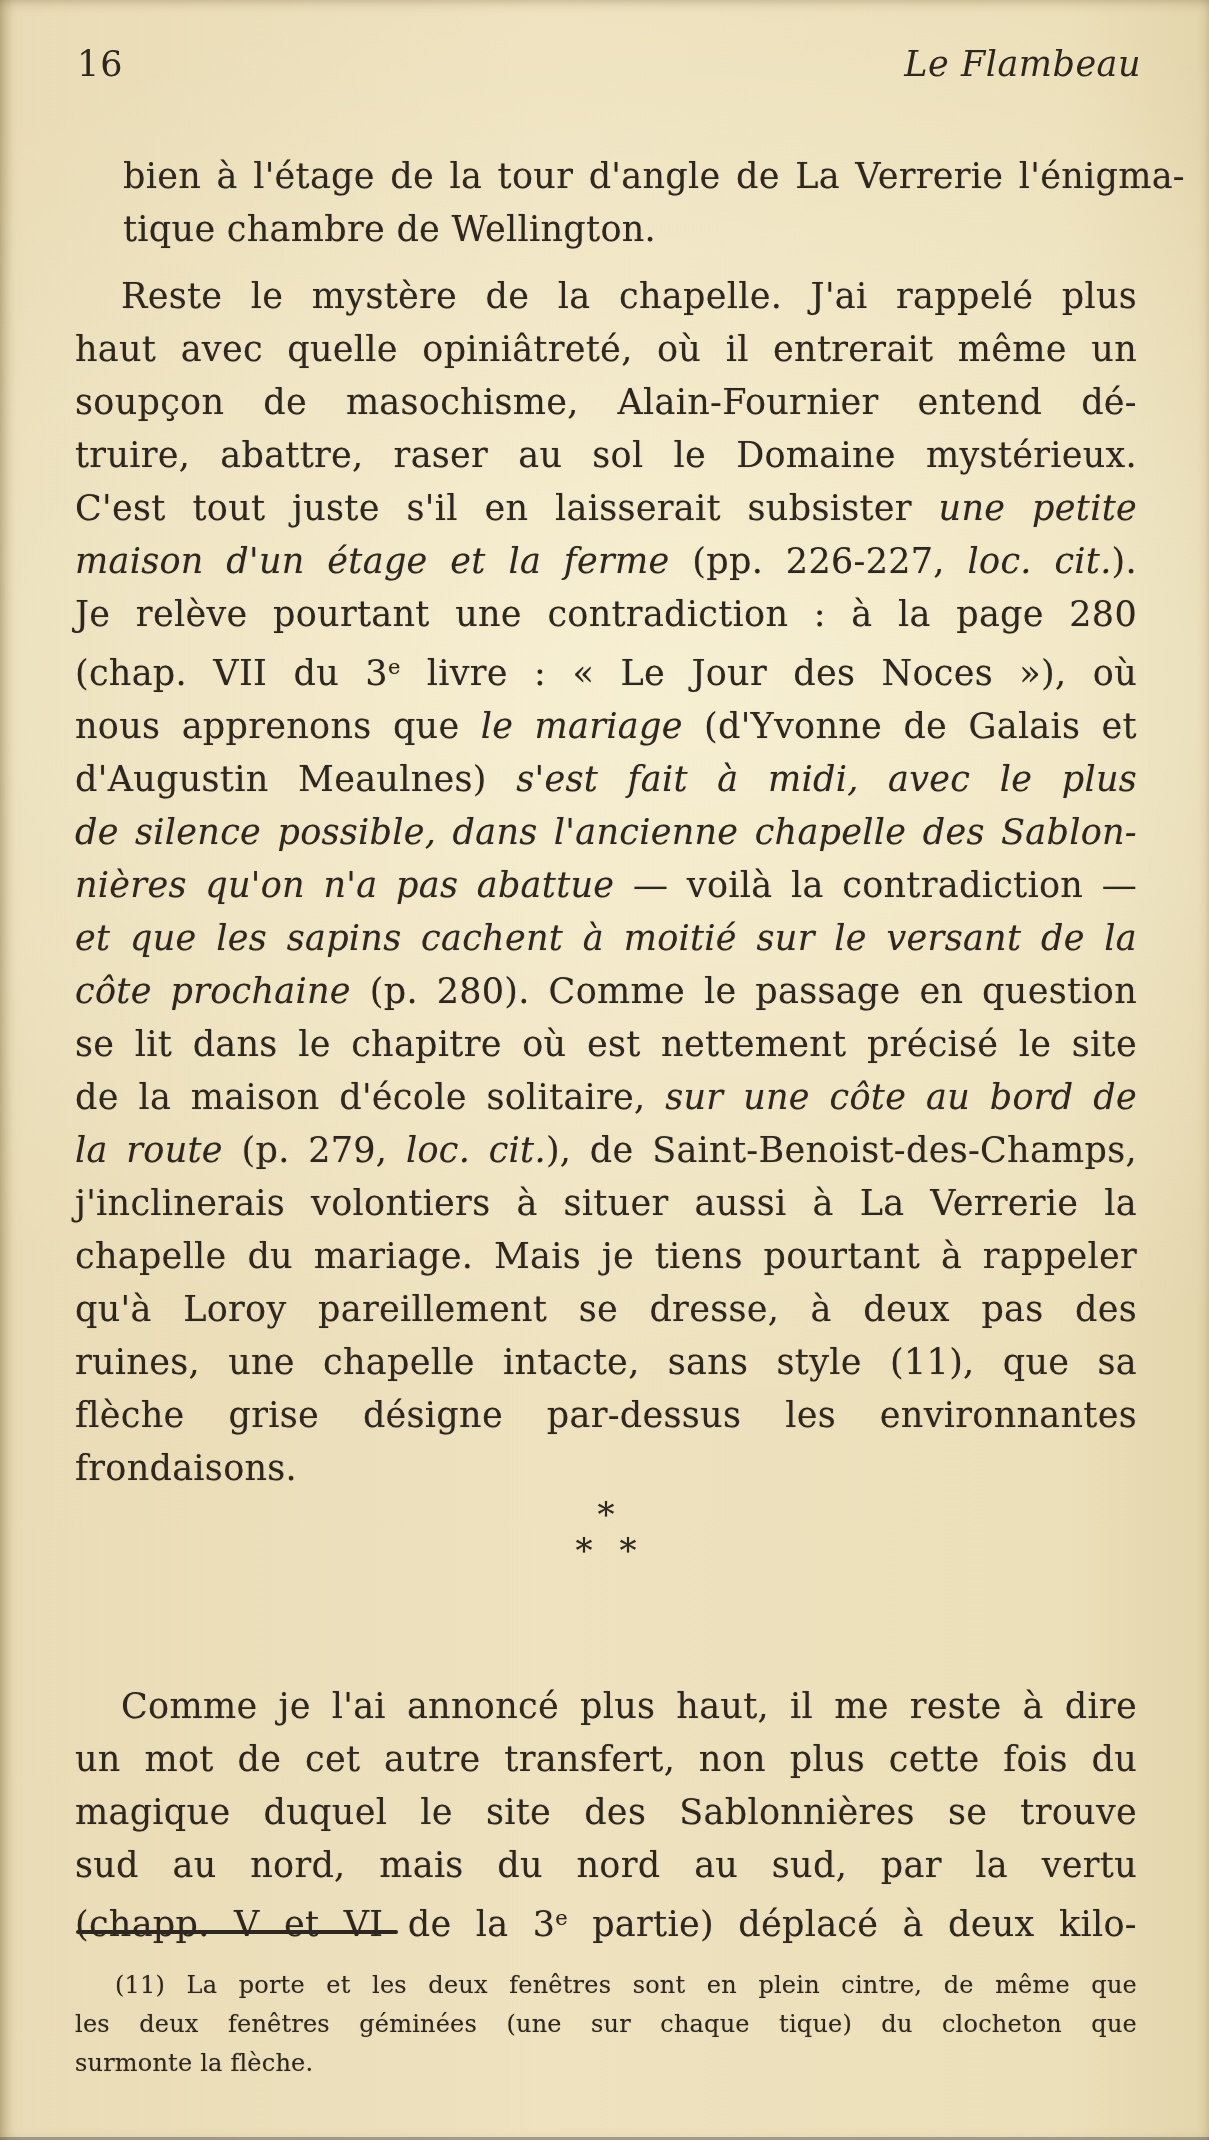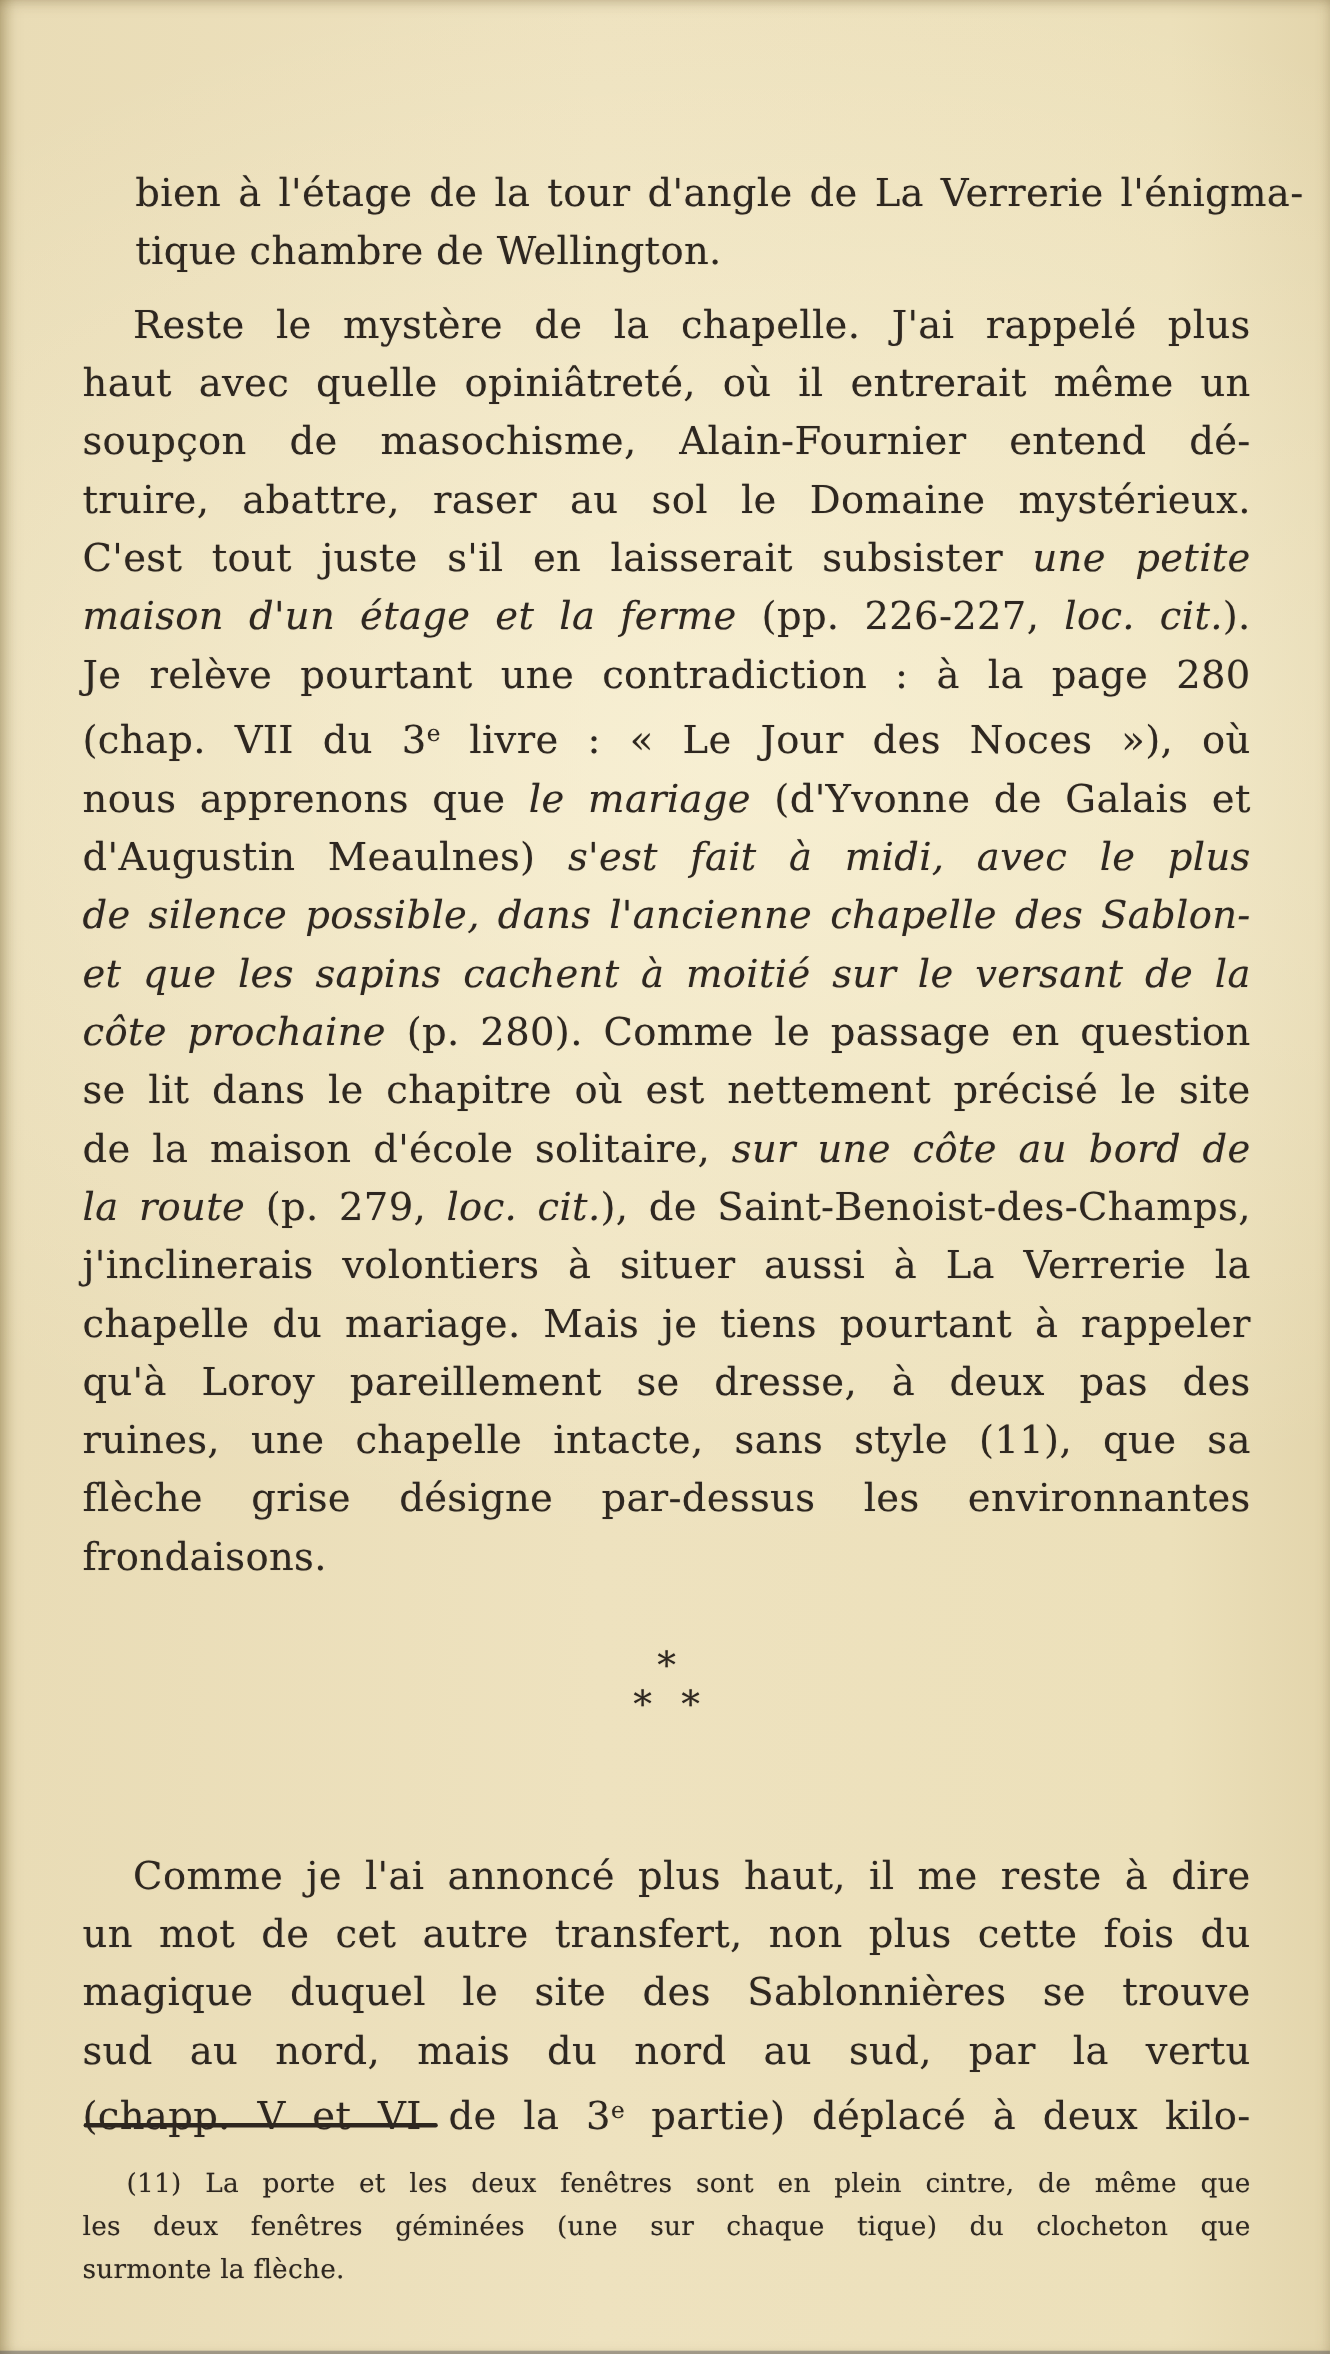--- a/index.html
+++ b/index.html
@@ -55,38 +55,43 @@
   .footnote{
     top:1966px;font-size:24px;line-height:39px;letter-spacing:.2px;
   }
   .footnote .line.ind{text-indent:40px;}
 </style>
 </head>
 <body>
 
 <div class="page">
 
+  <div class="header">
+    <span class="page-number">16</span>
+    <span class="running-title">Le Flambeau</span>
+  </div>
 
   <div class="textblock para1">
       <div class="line"><span>bien à l'étage de la tour d'angle de La Verrerie l'énigma-</span></div>
       <div class="line nj"><span>tique chambre de Wellington.</span></div>
     </div>
 
   <div class="textblock para2">
       <div class="line ind"><span>Reste le mystère de la chapelle. J'ai rappelé plus</span></div>
       <div class="line"><span>haut avec quelle opiniâtreté, où il entrerait même un</span></div>
       <div class="line"><span>soupçon de masochisme, Alain-Fournier entend dé-</span></div>
       <div class="line"><span>truire, abattre, raser au sol le Domaine mystérieux.</span></div>
       <div class="line"><span>C'est tout juste s'il en laisserait subsister </span><span class="it">une petite</span></div>
       <div class="line"><span class="it">maison d'un étage et la ferme</span><span> (pp. 226-227, </span><span class="it">loc. cit.</span><span>).</span></div>
       <div class="line"><span>Je relève pourtant une contradiction : à la page 280</span></div>
       <div class="line"><span>(chap. VII du 3</span><span class="sup">e</span><span> livre : « Le Jour des Noces »), où</span></div>
       <div class="line"><span>nous apprenons que </span><span class="it">le mariage</span><span> (d'Yvonne de Galais et</span></div>
       <div class="line"><span>d'Augustin Meaulnes) </span><span class="it">s'est fait à midi, avec le plus</span></div>
       <div class="line"><span class="it">de silence possible, dans l'ancienne chapelle des Sablon-</span></div>
+      <div class="line"><span class="it">nières qu'on n'a pas abattue</span><span> — voilà la contradiction —</span></div>
       <div class="line"><span class="it">et que les sapins cachent à moitié sur le versant de la</span></div>
       <div class="line"><span class="it">côte prochaine</span><span> (p. 280). Comme le passage en question</span></div>
       <div class="line"><span>se lit dans le chapitre où est nettement précisé le site</span></div>
       <div class="line"><span>de la maison d'école solitaire, </span><span class="it">sur une côte au bord de</span></div>
       <div class="line"><span class="it">la route</span><span> (p. 279, </span><span class="it">loc. cit.</span><span>), de Saint-Benoist-des-Champs,</span></div>
       <div class="line"><span>j'inclinerais volontiers à situer aussi à La Verrerie la</span></div>
       <div class="line"><span>chapelle du mariage. Mais je tiens pourtant à rappeler</span></div>
       <div class="line"><span>qu'à Loroy pareillement se dresse, à deux pas des</span></div>
       <div class="line"><span>ruines, une chapelle intacte, sans style (11), que sa</span></div>
       <div class="line"><span>flèche grise désigne par-dessus les environnantes</span></div>

